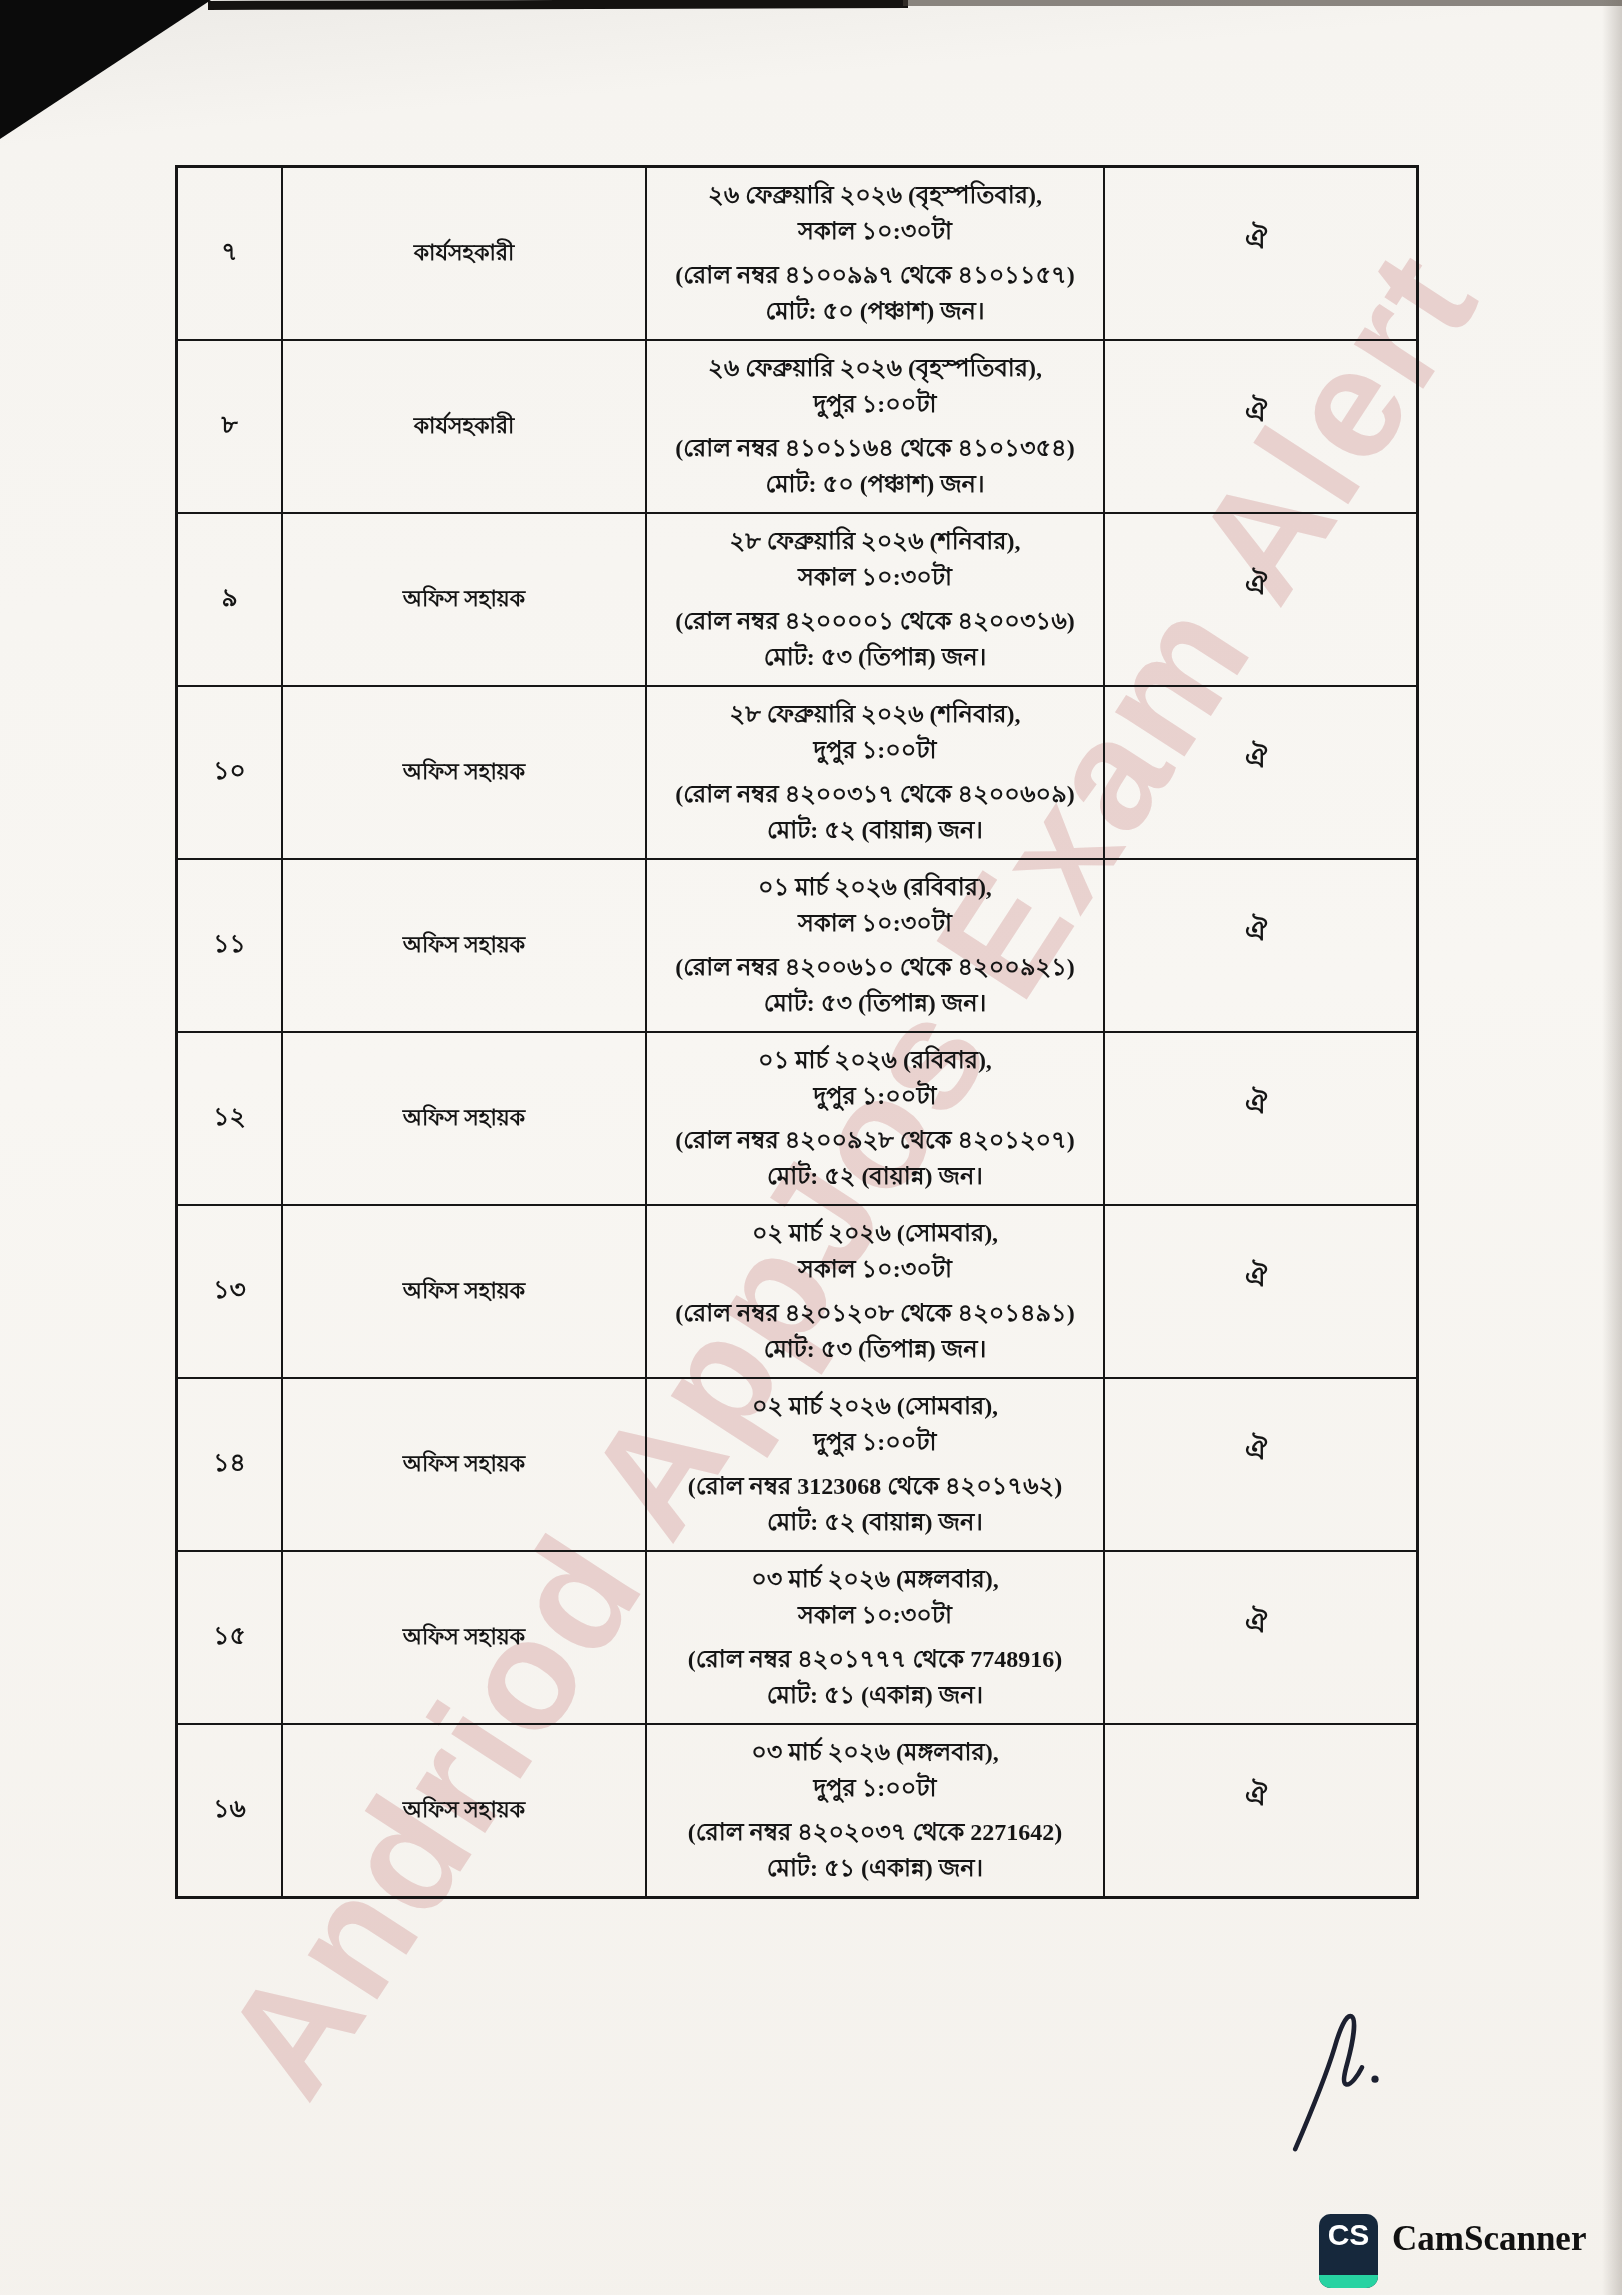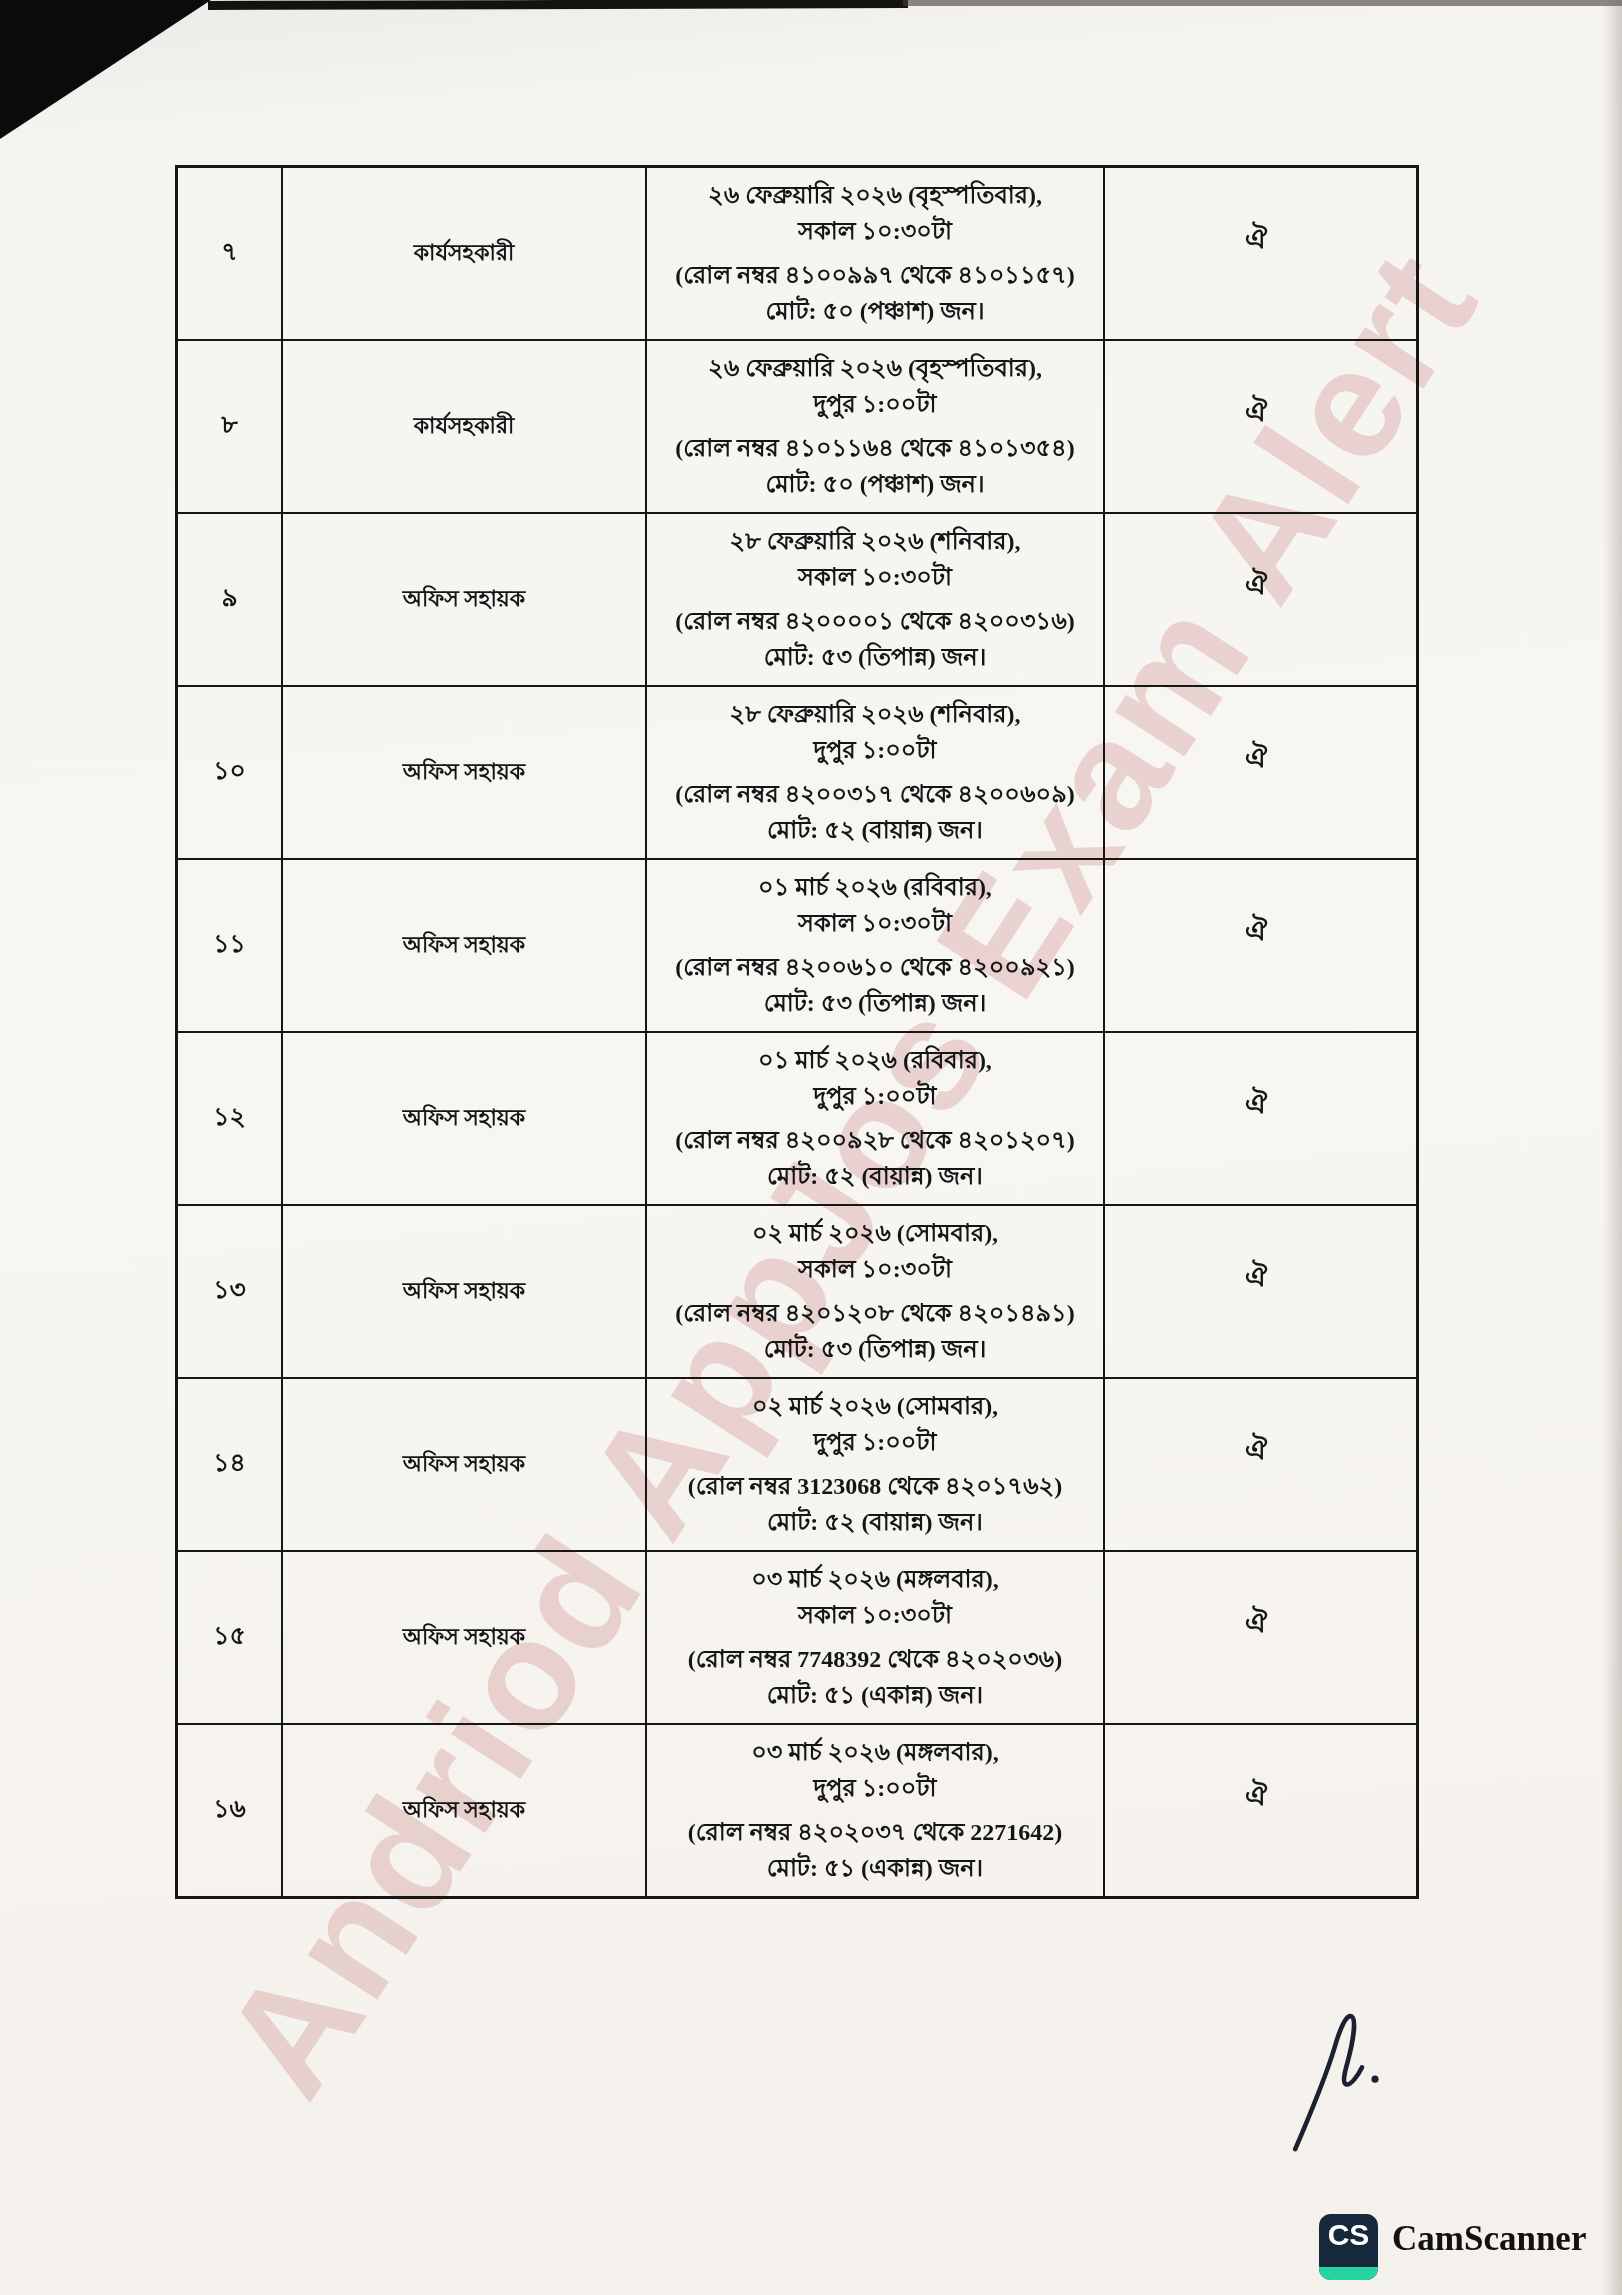--- a/index.html
+++ b/index.html
@@ -39,21 +39,21 @@
     padding-top:9.2px;font-size:24px;font-weight:bold;line-height:1.35;}
   .c-serial{display:flex;align-items:center;justify-content:center;font-size:25px;font-weight:bold;}
   .c-post{display:flex;align-items:center;justify-content:center;font-size:22px;font-weight:bold;}
   .c-date{display:flex;flex-direction:column;align-items:center;
     padding:9.2px 6.5px 10.5px;font-size:24px;font-weight:bold;line-height:1.5;text-align:right;}
   .c-date .gap{flex:1 1 auto;}
   .c-venue{display:flex;align-items:center;justify-content:center;font-size:27.5px;font-weight:bold;padding-bottom:26px;}
   
   .signature{position:absolute;left:1269px;top:2002px;width:144px;height:157px;}
   
-  .cs-logo{position:absolute;left:1319px;top:2214px;width:59px;height:66px;border-radius:11.8px;
+  .cs-logo{position:absolute;left:1319px;top:2214px;width:59px;height:74px;border-radius:11.8px;
     background:#16283c;overflow:hidden;}
   .cs-logo .cs-text{position:absolute;top:3.9px;left:0;width:100%;text-align:center;
     font-family:"Liberation Sans","DejaVu Sans",sans-serif;font-weight:bold;font-size:30px;color:#ffffff;}
   .cs-logo .cs-accent{position:absolute;bottom:0;left:0;width:100%;height:13px;background:#27d3a2;}
   .cs-brand{position:absolute;left:1392px;top:2219px;font-size:35px;color:#111;
     font-family:"Liberation Serif","DejaVu Serif",serif;font-weight:bold;}
 </style>
 </head>
 <body>
 
@@ -172,21 +172,21 @@
       <div class="cell c-venue">ঐ</div>
     </div>
 
     <div class="trow data-row">
       <div class="cell c-serial">১৫</div>
       <div class="cell c-post">অফিস সহায়ক</div>
       <div class="cell c-date">
         <span>০৩ মার্চ ২০২৬ (মঙ্গলবার),</span>
         <span>সকাল ১০:৩০টা</span>
         <span class="gap"></span>
-        <span>(রোল নম্বর 7748392 থেকে ৪২০২০৩৬)</span>
+        <span>(রোল নম্বর ৪২০১৭৭৭ থেকে 7748916)</span>
         <span>মোট: ৫১ (একান্ন) জন।</span>
       </div>
       <div class="cell c-venue">ঐ</div>
     </div>
 
     <div class="trow data-row">
       <div class="cell c-serial">১৬</div>
       <div class="cell c-post">অফিস সহায়ক</div>
       <div class="cell c-date">
         <span>০৩ মার্চ ২০২৬ (মঙ্গলবার),</span>

